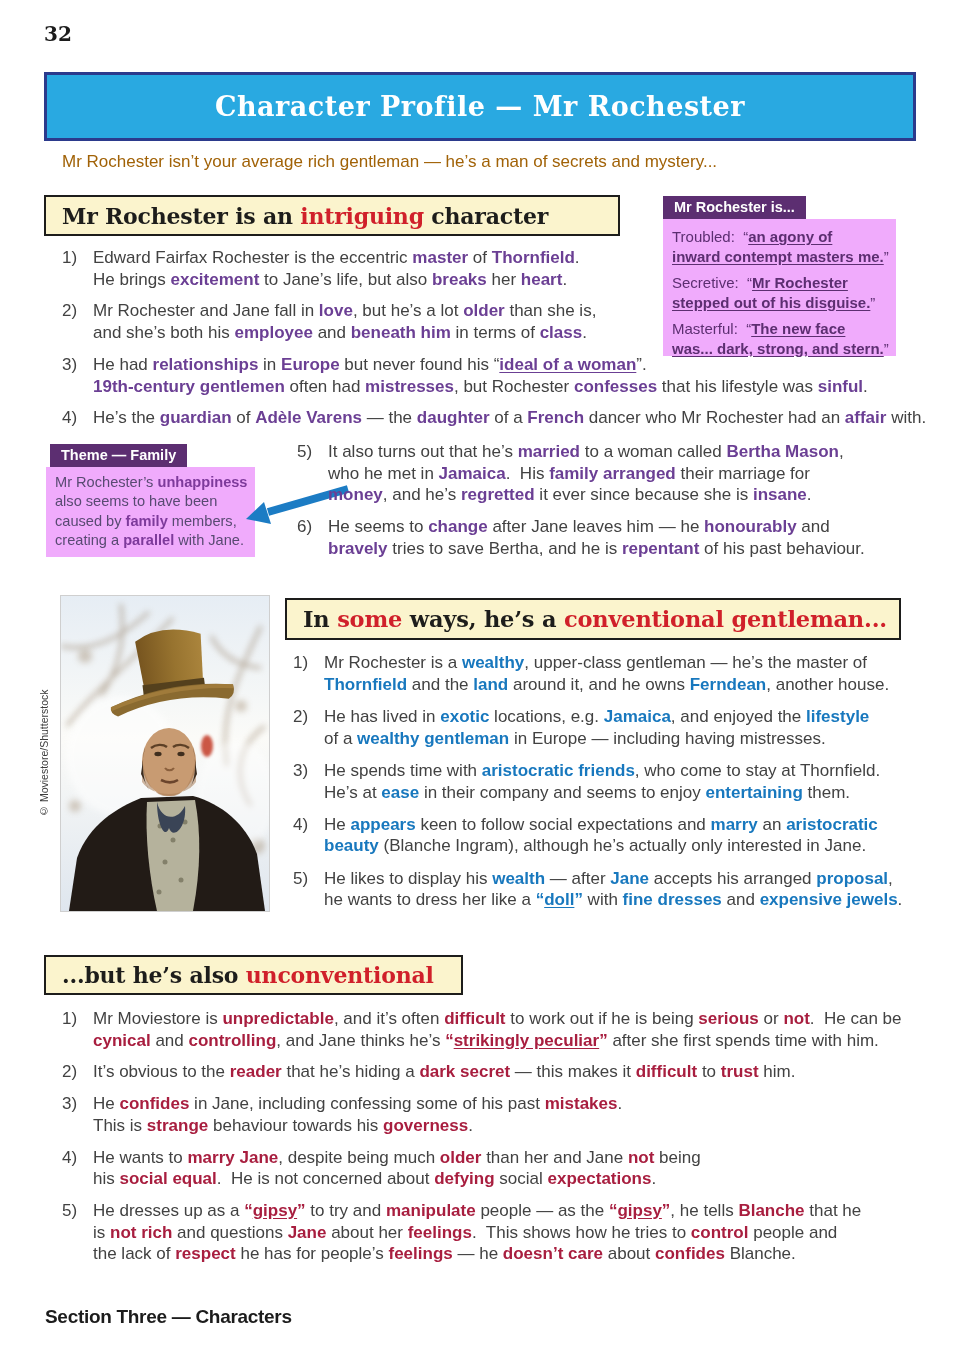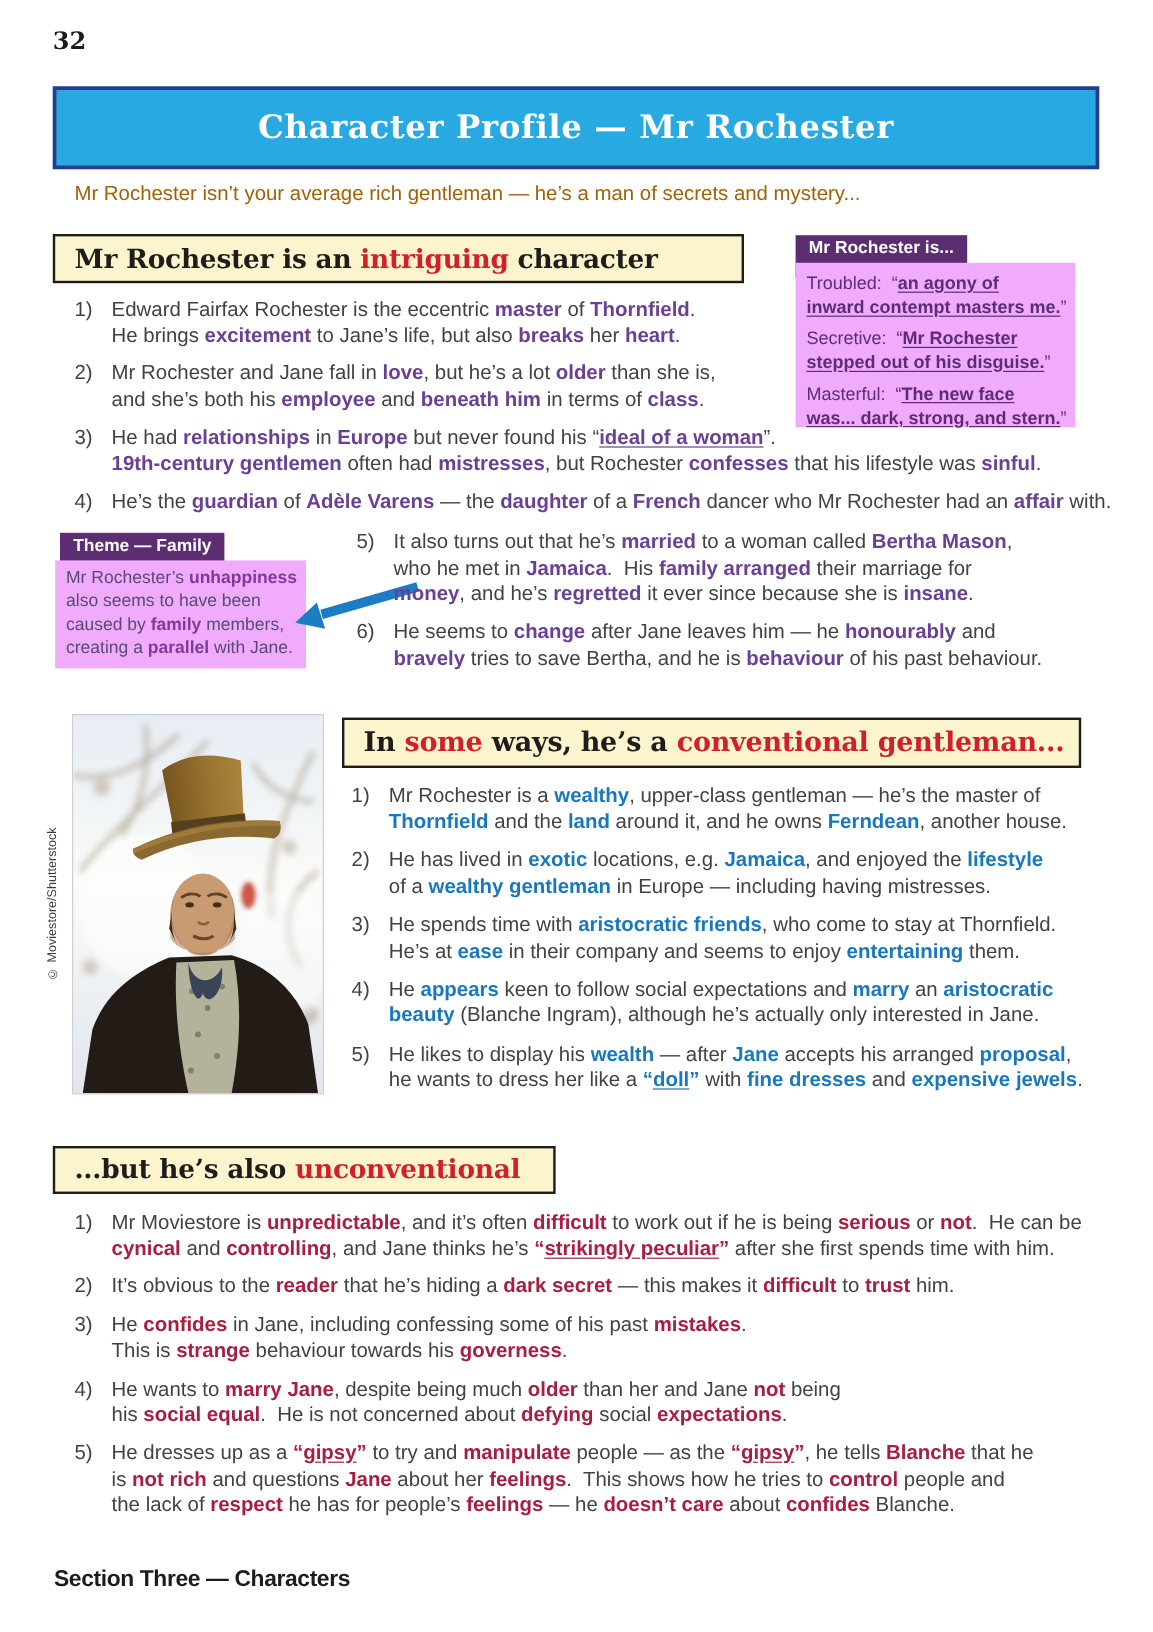--- a/index.html
+++ b/index.html
@@ -160,21 +160,21 @@
       <div class="li-body">
         <div class="line"><span class="run-p">It also turns out that he’s </span><span class="run-b">married</span><span class="run-p"> to a woman called </span><span class="run-b">Bertha Mason</span><span class="run-p">,</span></div>
         <div class="line"><span class="run-p">who he met in </span><span class="run-b">Jamaica</span><span class="run-p">.  His </span><span class="run-b">family arranged</span><span class="run-p"> their marriage for</span></div>
         <div class="line"><span class="run-b">money</span><span class="run-p">, and he’s </span><span class="run-b">regretted</span><span class="run-p"> it ever since because she is </span><span class="run-b">insane</span><span class="run-p">.</span></div>
       </div>
     </div>
     <div class="li">
       <div class="num">6)</div>
       <div class="li-body">
         <div class="line"><span class="run-p">He seems to </span><span class="run-b">change</span><span class="run-p"> after Jane leaves him — he </span><span class="run-b">honourably</span><span class="run-p"> and</span></div>
-        <div class="line"><span class="run-b">bravely</span><span class="run-p"> tries to save Bertha, and he is </span><span class="run-b">behaviour</span><span class="run-p"> of his past behaviour.</span></div>
+        <div class="line"><span class="run-b">bravely</span><span class="run-p"> tries to save Bertha, and he is </span><span class="run-b">repentant</span><span class="run-p"> of his past behaviour.</span></div>
       </div>
     </div>
   </div>
 
 <div class="abs photo">
   <svg width="208" height="315" viewBox="0 0 208 315">
     <defs>
       <linearGradient id="sky" x1="0" y1="0" x2="0" y2="1">
         <stop offset="0" stop-color="#e6edf4"></stop>
         <stop offset="0.45" stop-color="#fbfbf8"></stop>

